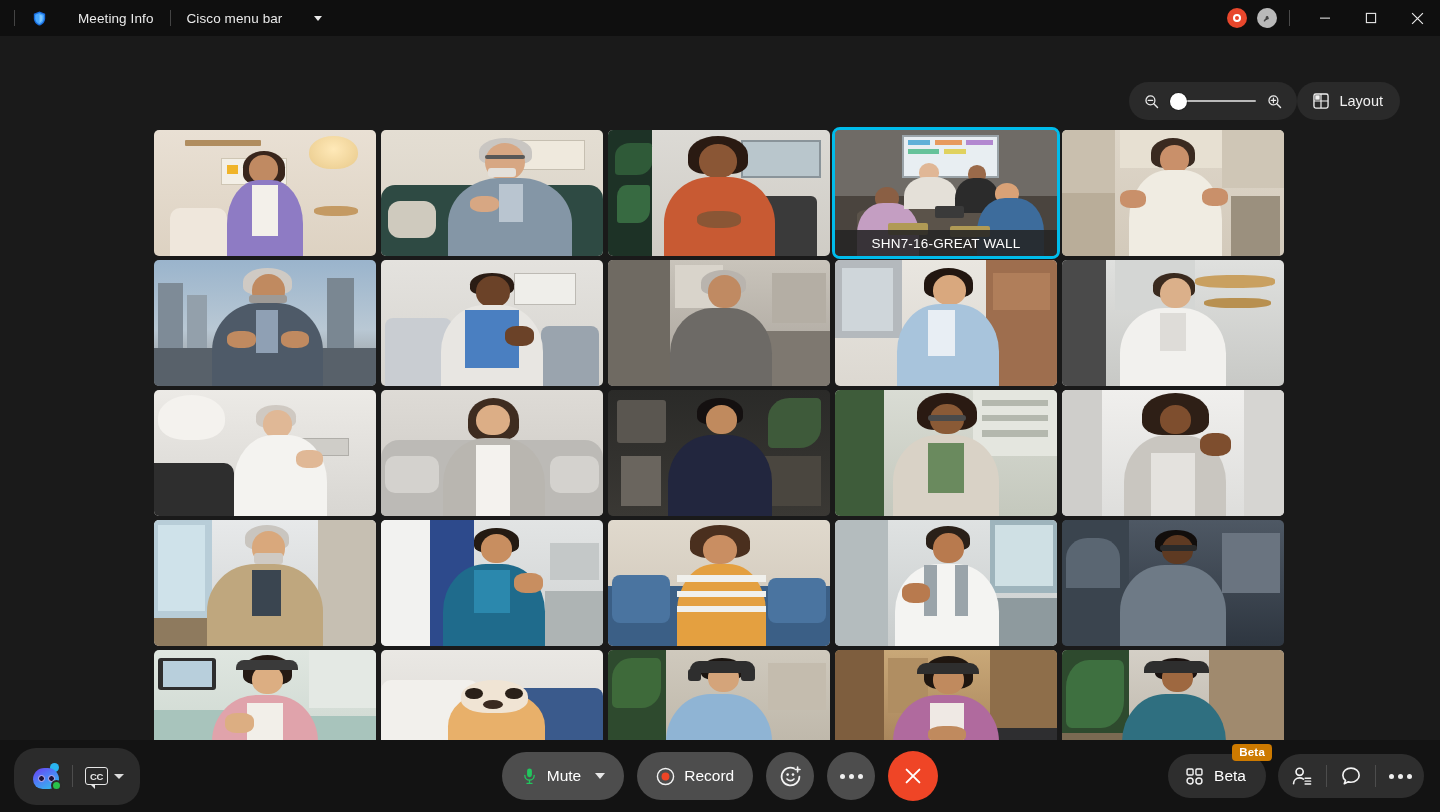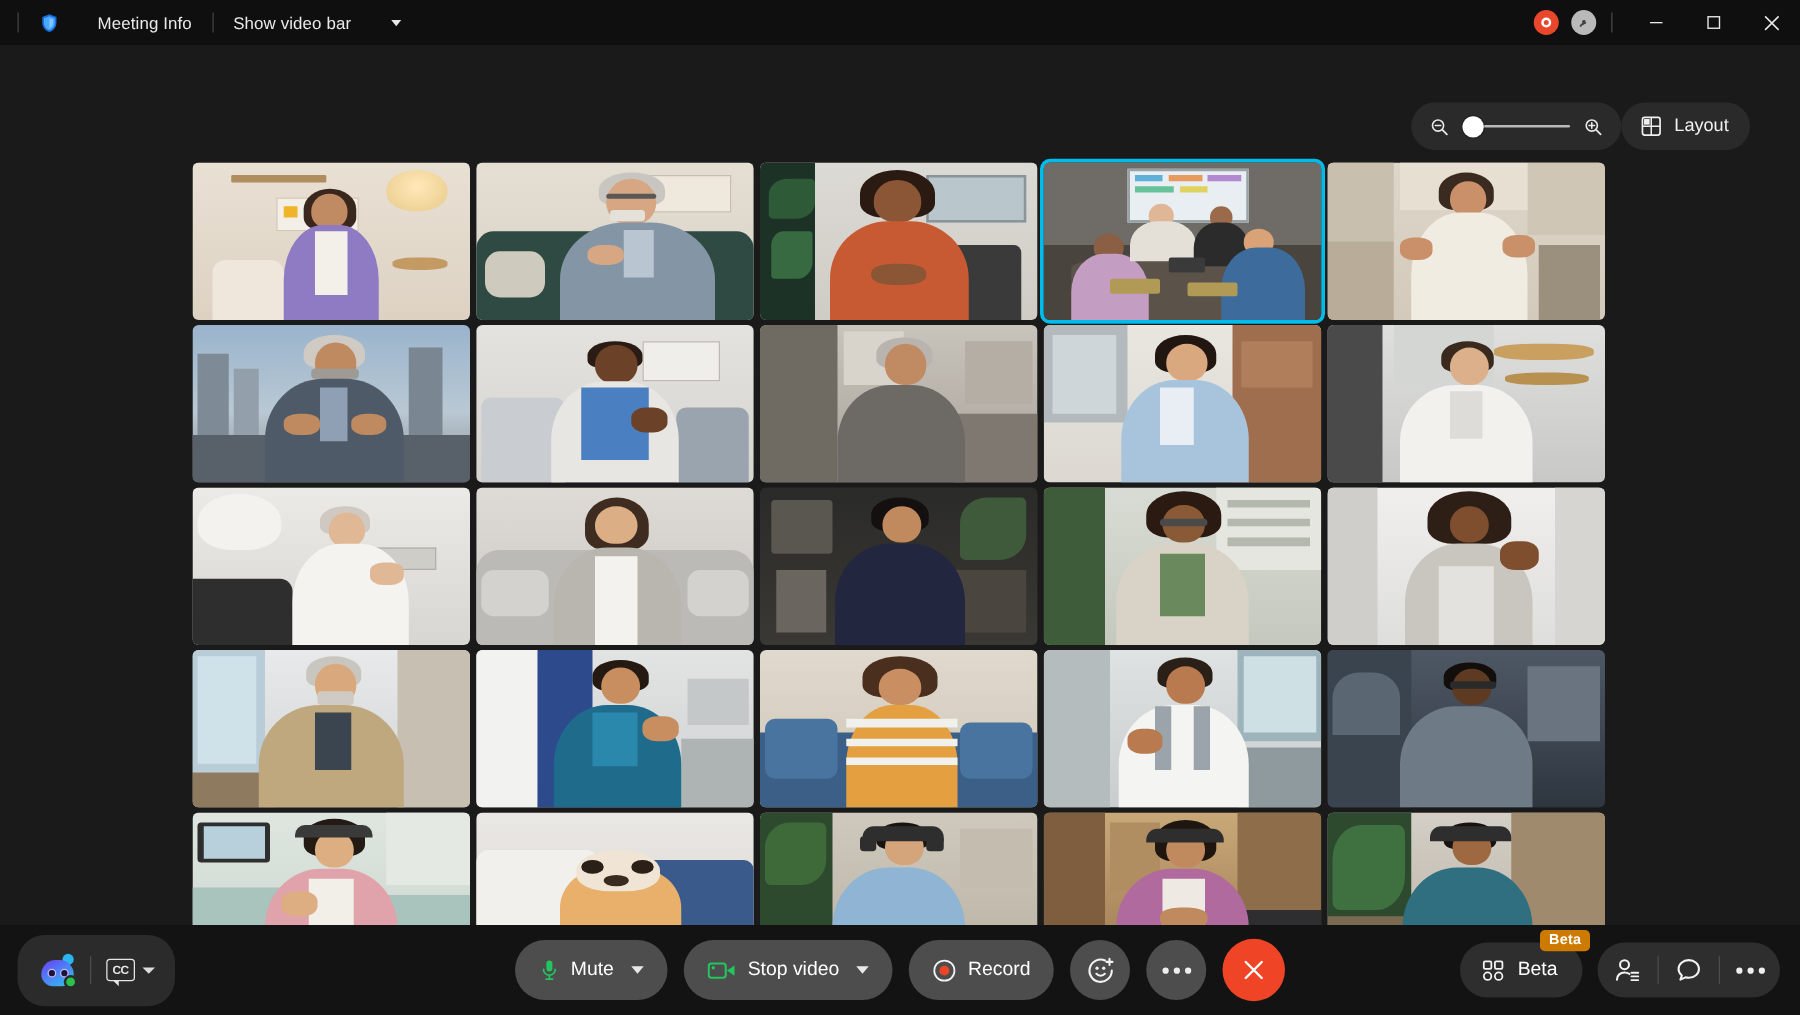--- a/index.html
+++ b/index.html
@@ -144,21 +144,21 @@
           <path d="M12 2 L20 5.2 V11.5 C20 16.4 16.6 20.6 12 22 C7.4 20.6 4 16.4 4 11.5 V5.2 Z" fill="#1a6ee0"></path>
           <path d="M12 4.2 L18.1 6.6 V11.6 C18.1 15.4 15.6 18.8 12 20 C8.4 18.8 5.9 15.4 5.9 11.6 V6.6 Z" fill="#49a8ff"></path>
           <path d="M12 6.4 L16.2 8 V11.7 C16.2 14.5 14.4 17 12 18 Z" fill="#8fd0ff" opacity=".75"></path>
         </svg>
         <span class="tb-label">Meeting Info</span>
       </div>
 
       <div class="tb-sep"></div>
 
       <div class="tb-item click">
-        <span class="tb-label">Show video bar</span>
+        <span class="tb-label">Cisco menu bar</span>
         <span class="chev"></span>
       </div>
     </div>
 
     <div class="tb-right">
       <span class="rec-dot-tb">
           <i></i>
         </span>
       <span class="key-badge">
         <svg width="13" height="13" viewBox="0 0 24 24">
@@ -276,20 +276,23 @@
         <div class="body" style="left:10%;top:58%;width:28%;height:42%;background:#c49ec2"></div>
         <div class="head" style="left:38%;top:26%;width:9%;height:15%;background:#e0b796"></div>
         <div class="body" style="left:31%;top:37%;width:24%;height:26%;background:#e4e0d8"></div>
         <div class="head" style="left:60%;top:28%;width:8%;height:14%;background:#9a6a4a"></div>
         <div class="body" style="left:54%;top:38%;width:20%;height:28%;background:#2b2b2b"></div>
         <div class="head" style="left:72%;top:42%;width:11%;height:17%;background:#d9a277"></div>
         <div class="body" style="left:64%;top:54%;width:30%;height:46%;background:#3d6c9c"></div>
         <div class="obj" style="left:24%;top:74%;width:18%;height:9%;background:#b09a55;border-radius:2px"></div>
         <div class="obj" style="left:52%;top:76%;width:18%;height:9%;background:#b09a55;border-radius:2px"></div>
         <div class="obj" style="left:45%;top:60%;width:13%;height:10%;background:#3a3a3a;border-radius:2px"></div>
+        <div class="nameplate">
+          <span>SHN7-16-GREAT WALL</span>
+        </div>
       </div>
 
       <div class="tile">
         <div class="scene" style="background:linear-gradient(180deg,#ded6c9,#d3cabb)"></div>
         <div class="obj" style="left:0;top:0;width:24%;height:50%;background:#c9bfae"></div>
         <div class="obj" style="left:0;top:50%;width:24%;height:50%;background:#b9ad99"></div>
         <div class="obj" style="left:72%;top:0;width:28%;height:46%;background:#cfc6b6"></div>
         <div class="obj" style="left:76%;top:52%;width:22%;height:48%;background:#9b907e"></div>
         <div class="obj" style="left:26%;top:0;width:46%;height:30%;background:#e7e0d2"></div>
         <div class="hair" style="left:40%;top:6%;width:20%;height:24%;background:#3a2a20"></div>
@@ -578,29 +581,20 @@
       <div class="pill">
         <svg width="17" height="19" viewBox="0 0 24 26">
           <rect x="8.6" y="1.6" width="6.8" height="12.4" rx="3.4" fill="#22c55e"></rect>
           <path d="M5.4 11.6a6.6 6.6 0 0 0 13.2 0" fill="none" stroke="#22c55e" stroke-width="1.9" stroke-linecap="round"></path>
           <path d="M12 18.4v4.2M8.4 22.6h7.2" stroke="#22c55e" stroke-width="1.9" stroke-linecap="round"></path>
         </svg>
         <span class="lbl">Mute</span>
         <span class="caret"></span>
       </div>
 
-      <div class="pill">
-        <svg width="23" height="17" viewBox="0 0 26 18">
-          <rect x="1.1" y="2.6" width="15.4" height="12.8" rx="2.4" fill="none" stroke="#22c55e" stroke-width="1.9"></rect>
-          <path d="M17.6 8.9 L24.4 4.3 V13.6 Z" fill="#22c55e"></path>
-          <circle cx="5.2" cy="6.4" r="1.5" fill="#22c55e"></circle>
-        </svg>
-        <span class="lbl">Stop video</span>
-        <span class="caret"></span>
-      </div>
 
 
       <div class="pill">
         <svg width="19" height="19" viewBox="0 0 24 24">
           <circle cx="12" cy="12" r="10.2" fill="none" stroke="#f2f2f2" stroke-width="1.8"></circle>
           <circle cx="12" cy="12" r="5" fill="#ef4526"></circle>
         </svg>
         <span class="lbl">Record</span>
       </div>
 

